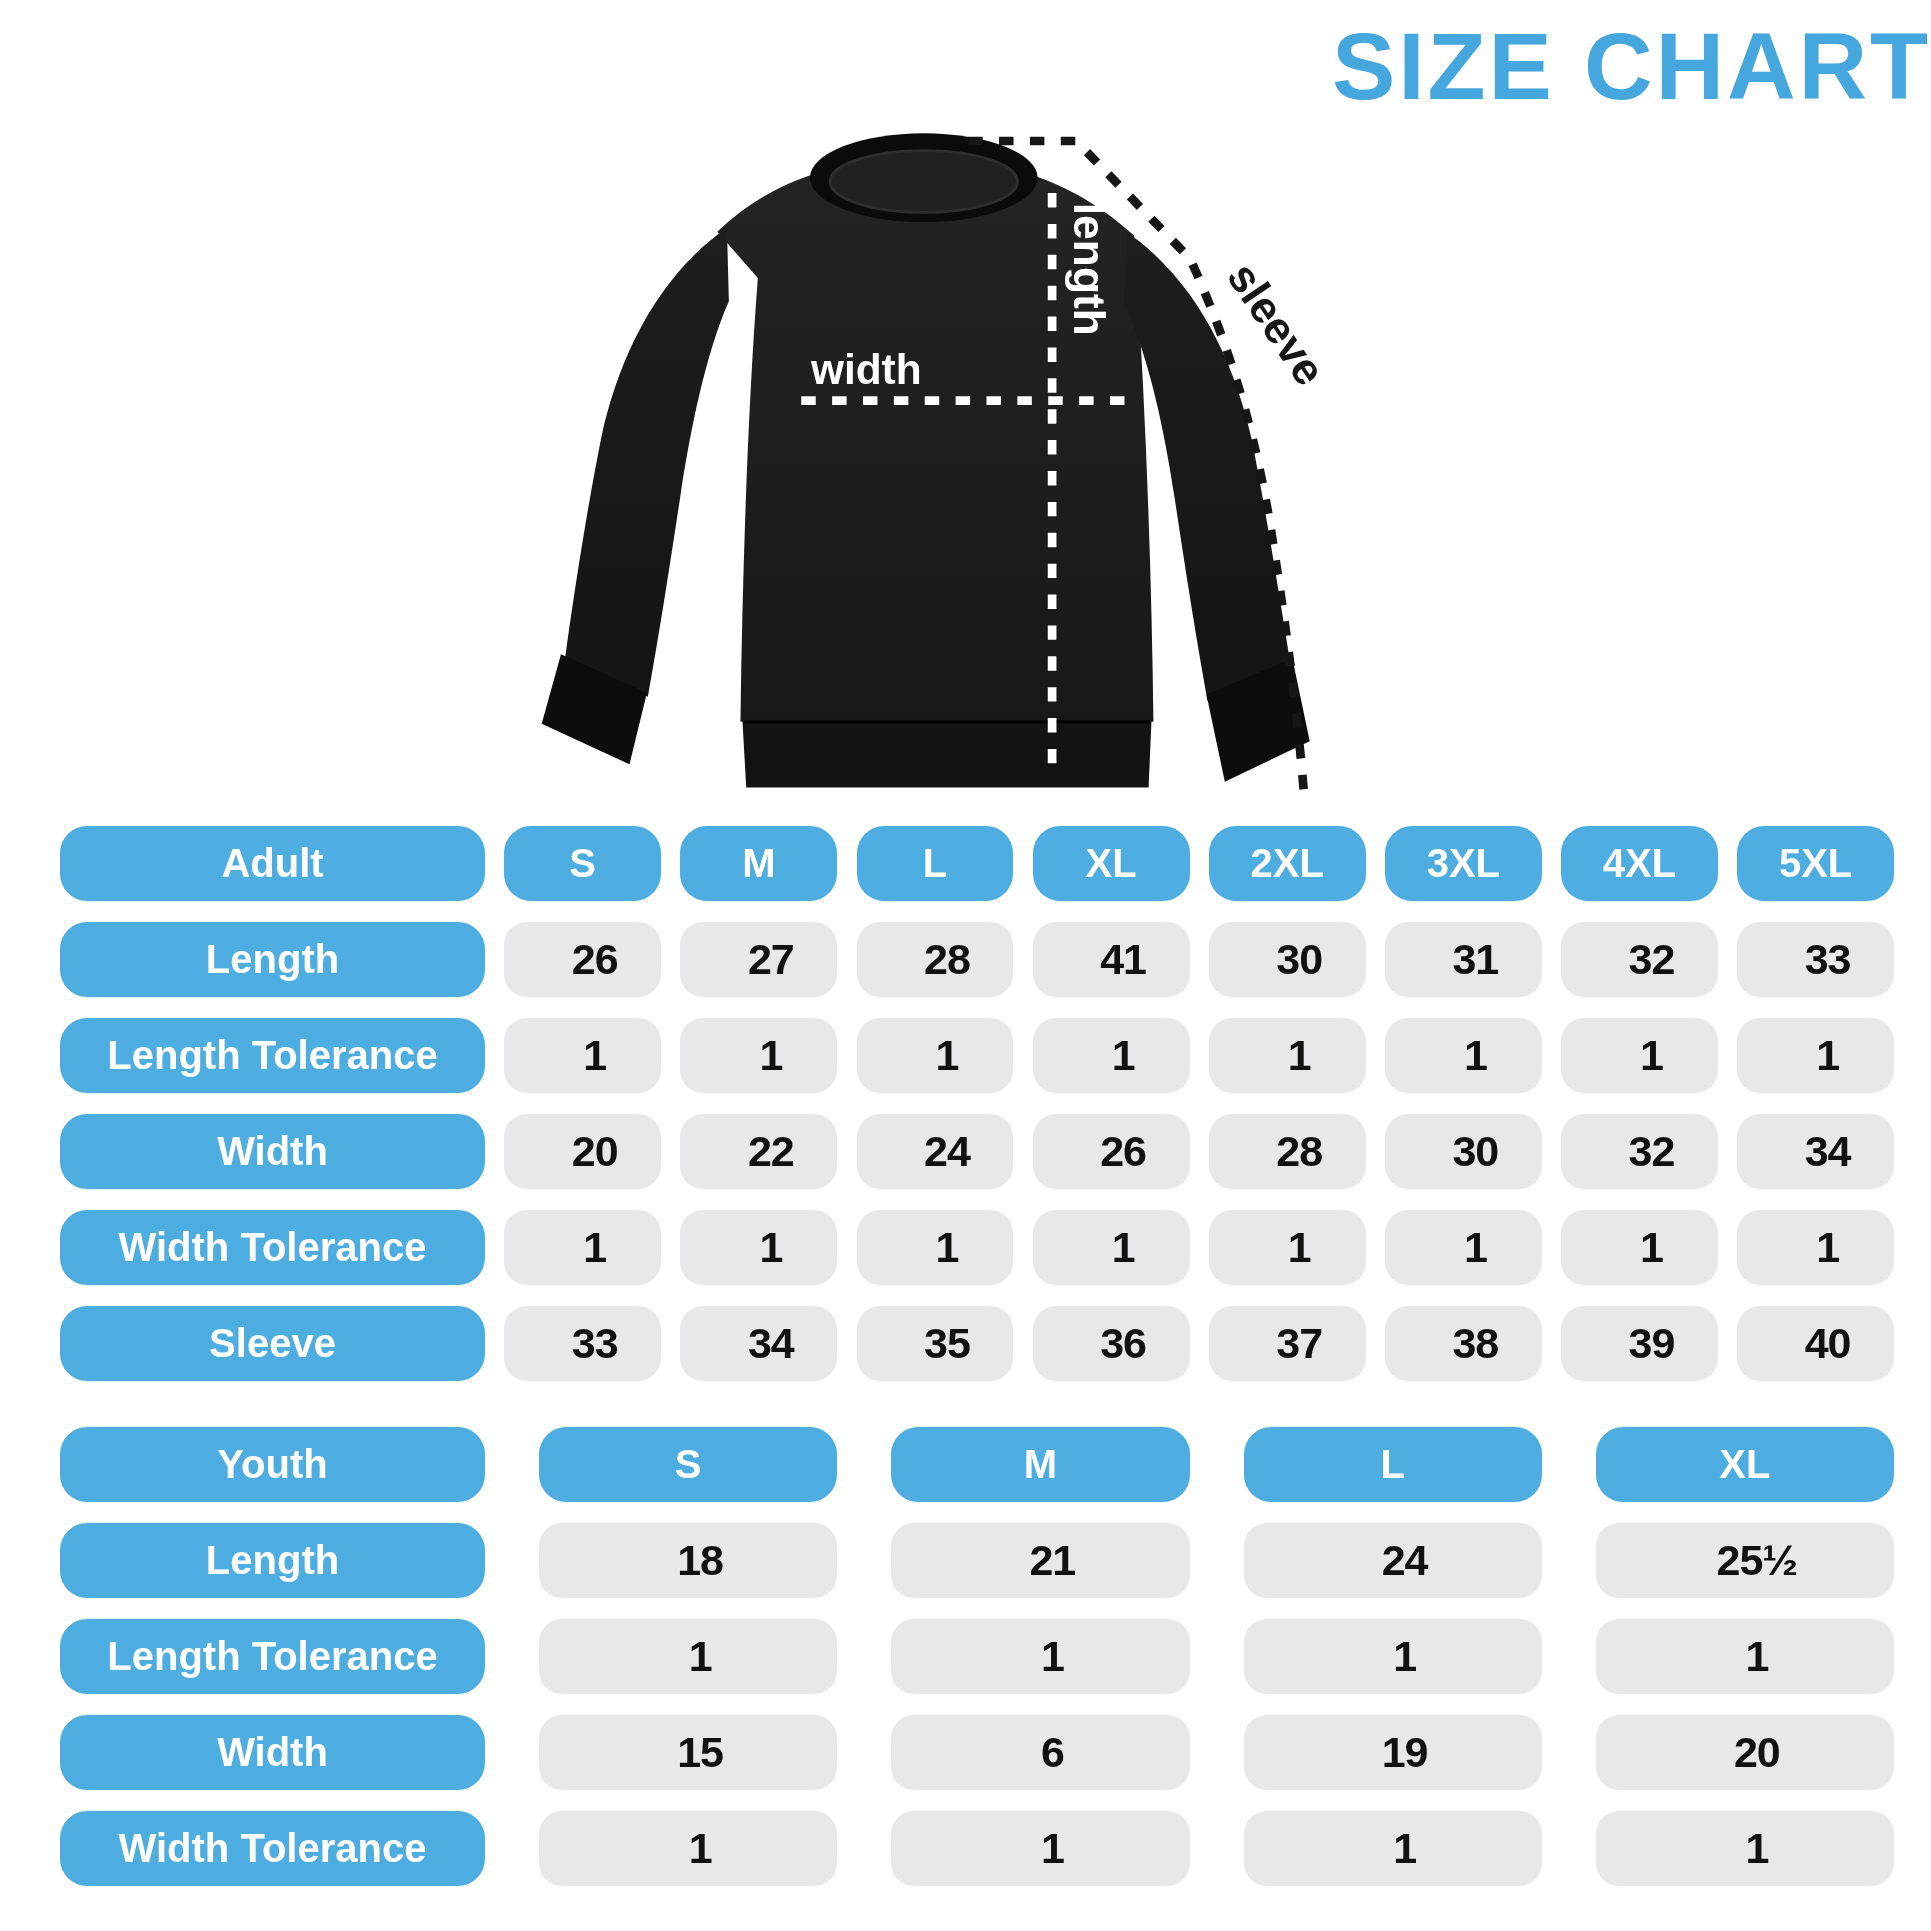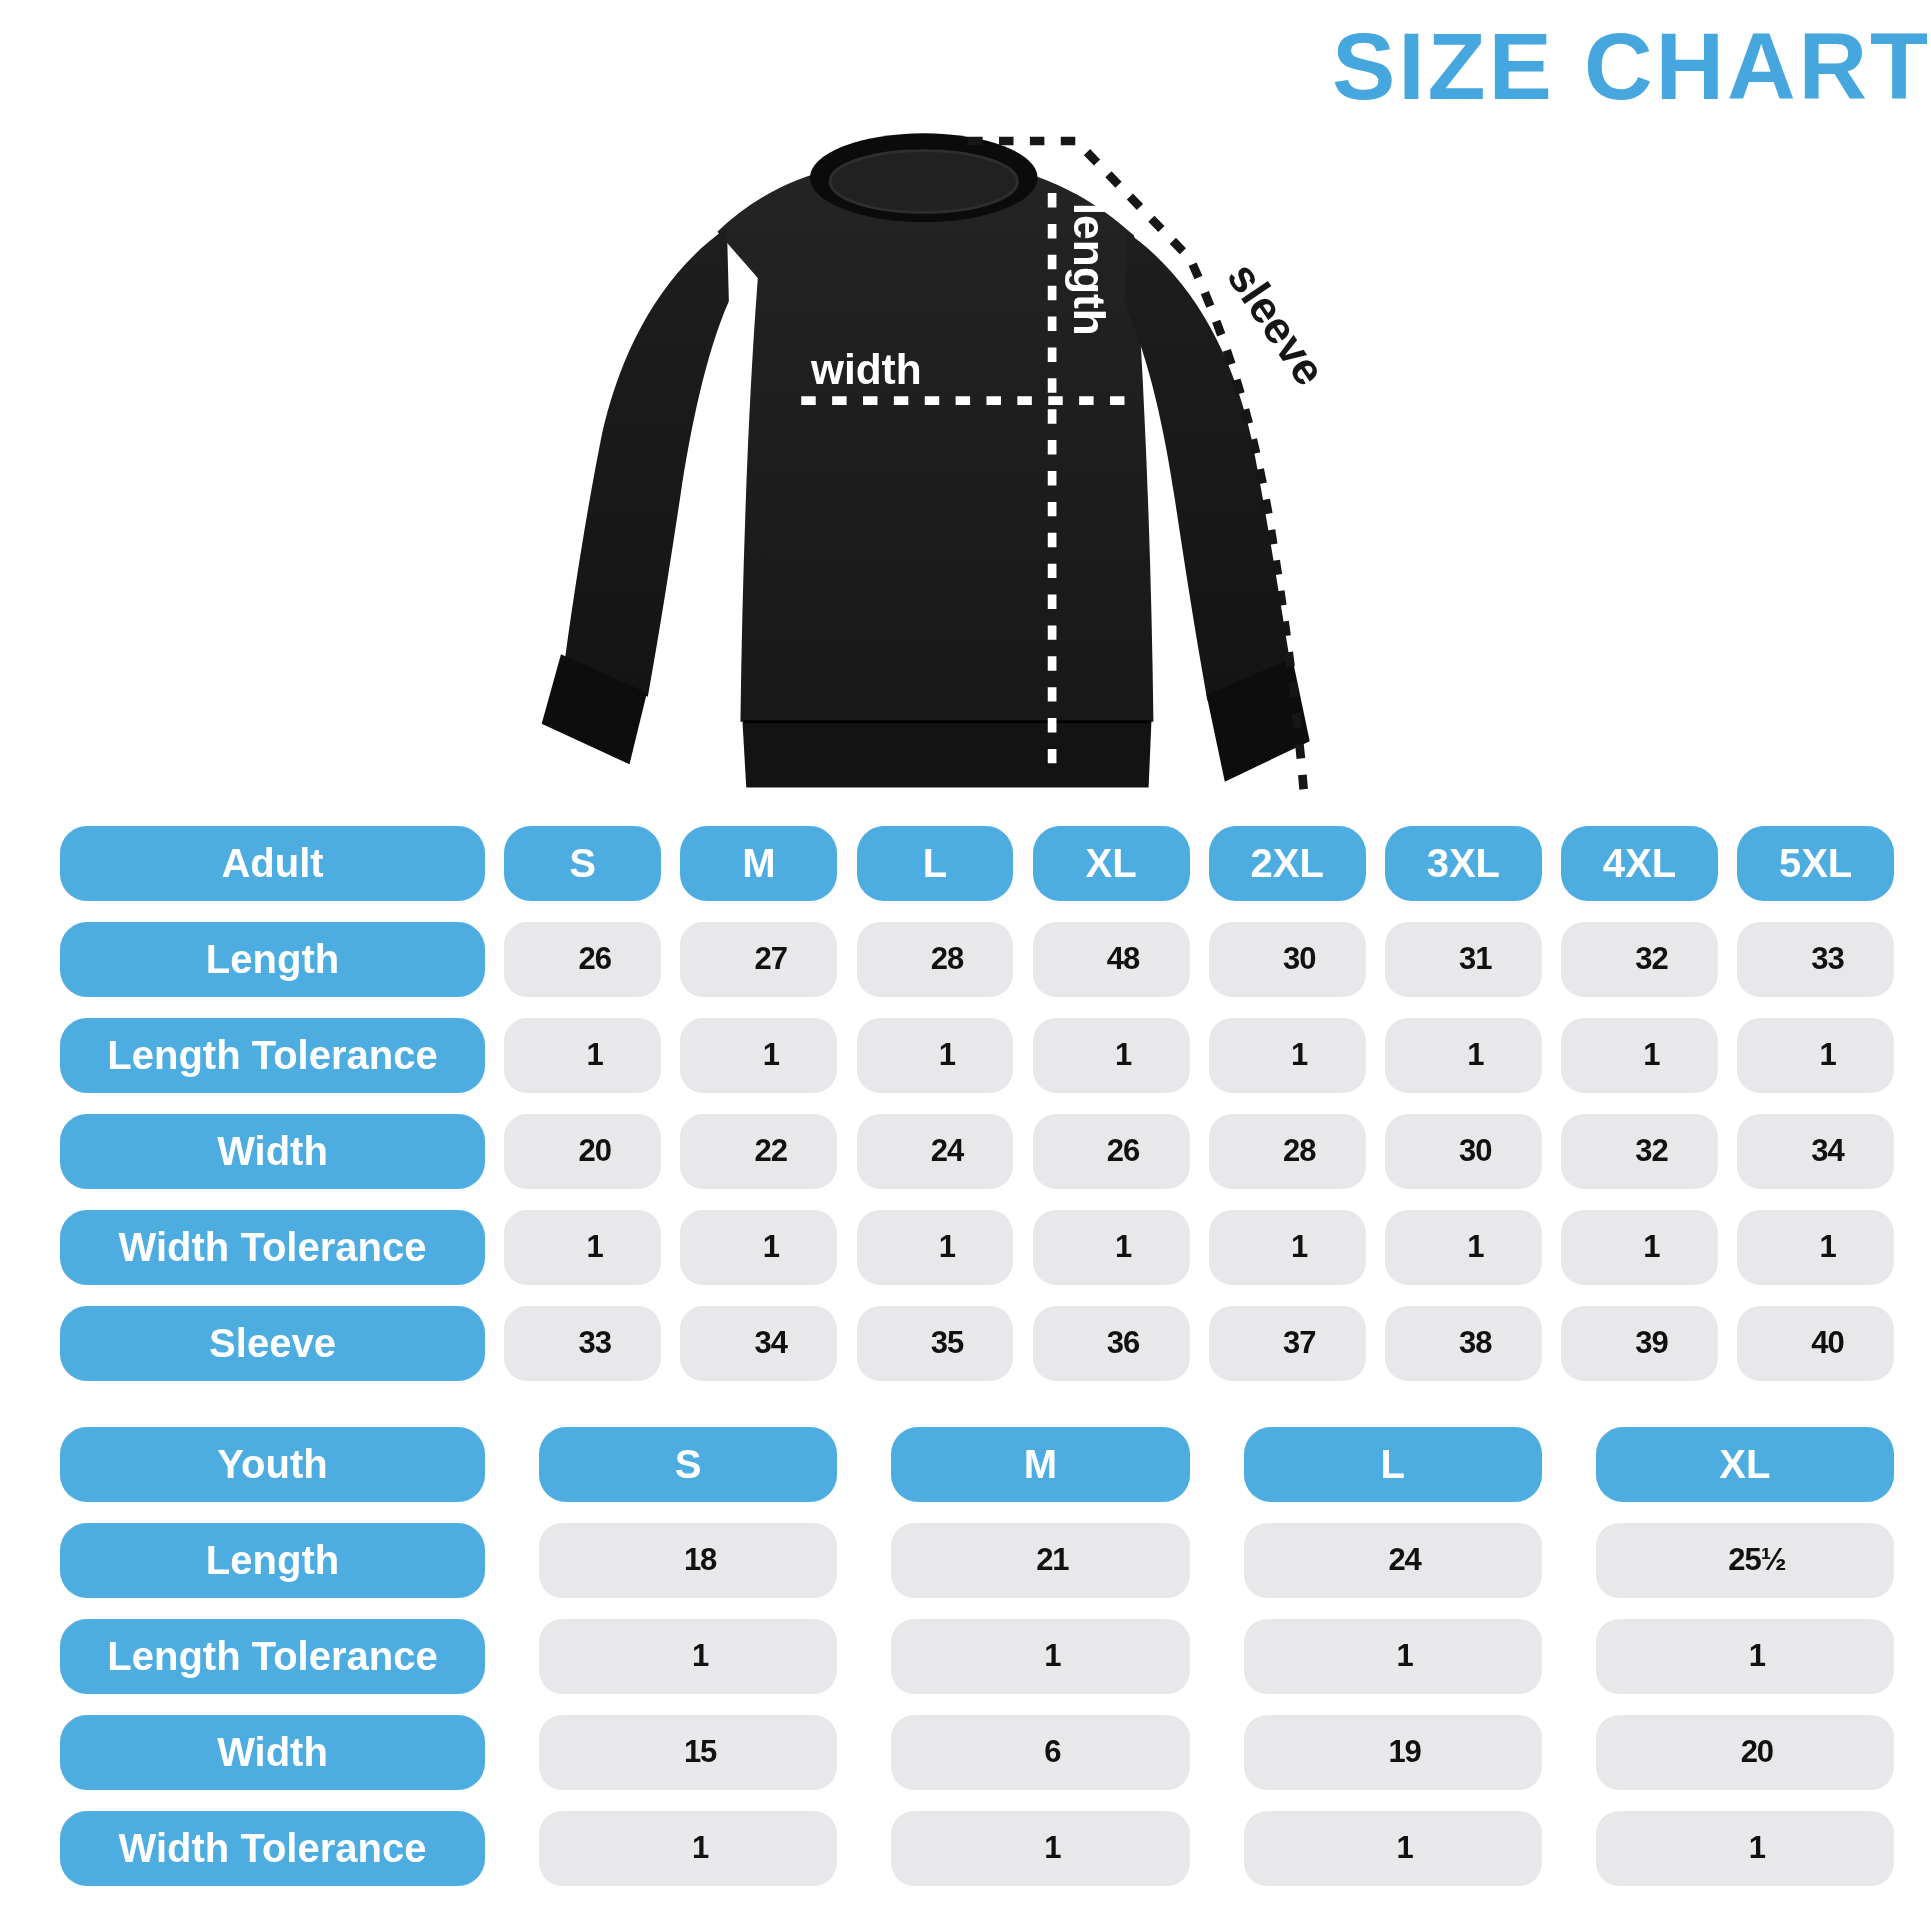--- a/index.html
+++ b/index.html
@@ -46,21 +46,21 @@
   .pill {
     background: var(--pill-blue, #4DACE0);
     color: #ffffff;
     border-radius: 27px;
     font-size: 40px;
   }
   .cell {
     background: var(--cell-gray, #E8E8EA);
     color: var(--num-black, #111111);
     border-radius: 23px;
-    font-size: 31px;
+    font-size: 43px;
     letter-spacing: -1px;
     padding-left: 24px;
   }
 </style>
 </head>
 <body>
 
 <div class="page">
 
   <h1 class="title">SIZE CHART</h1>
@@ -114,21 +114,21 @@
       <div class="pill">L</div>
       <div class="pill">XL</div>
       <div class="pill">2XL</div>
       <div class="pill">3XL</div>
       <div class="pill">4XL</div>
       <div class="pill">5XL</div>
       <div class="pill">Length</div>
       <div class="cell">26</div>
       <div class="cell">27</div>
       <div class="cell">28</div>
-      <div class="cell">48</div>
+      <div class="cell">41</div>
       <div class="cell">30</div>
       <div class="cell">31</div>
       <div class="cell">32</div>
       <div class="cell">33</div>
       <div class="pill">Length Tolerance</div>
       <div class="cell">1</div>
       <div class="cell">1</div>
       <div class="cell">1</div>
       <div class="cell">1</div>
       <div class="cell">1</div>

